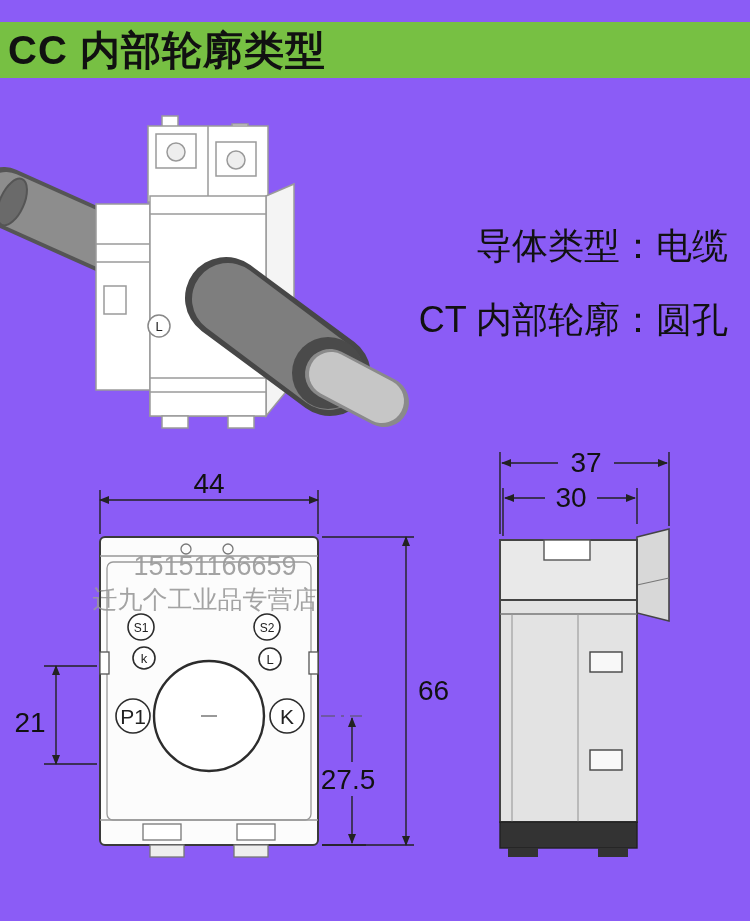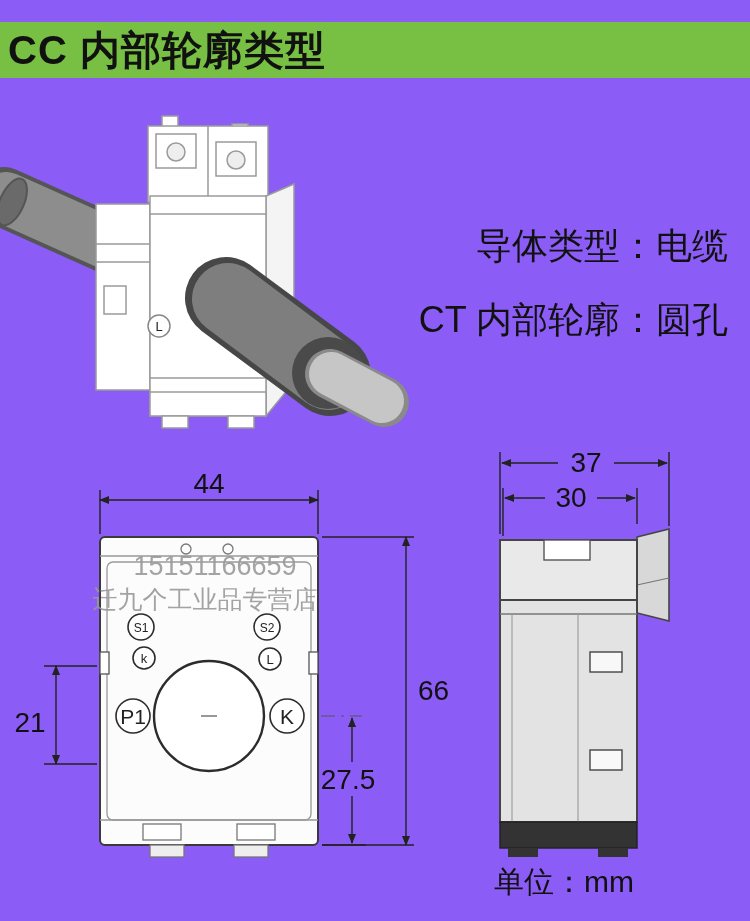--- a/index.html
+++ b/index.html
@@ -29,21 +29,20 @@
 
 <div class="page">
 
   <div class="header">
     <span>CC 内部轮廓类型</span>
   </div>
 
   <div class="spec spec1">导体类型：电缆</div>
   <div class="spec spec2">CT 内部轮廓：圆孔</div>
 
-  <div class="unit">单位：mm</div>
 
   <svg width="750" height="921" viewBox="0 0 750 921">
     <defs>
       <marker id="mS" markerWidth="12" markerHeight="10" refX="2" refY="5" orient="auto" markerUnits="userSpaceOnUse">
         <path d="M11,1 L1,5 L11,9 Z" fill="#222"></path>
       </marker>
       <marker id="mE" markerWidth="12" markerHeight="10" refX="10" refY="5" orient="auto" markerUnits="userSpaceOnUse">
         <path d="M1,1 L11,5 L1,9 Z" fill="#222"></path>
       </marker>
     </defs>

